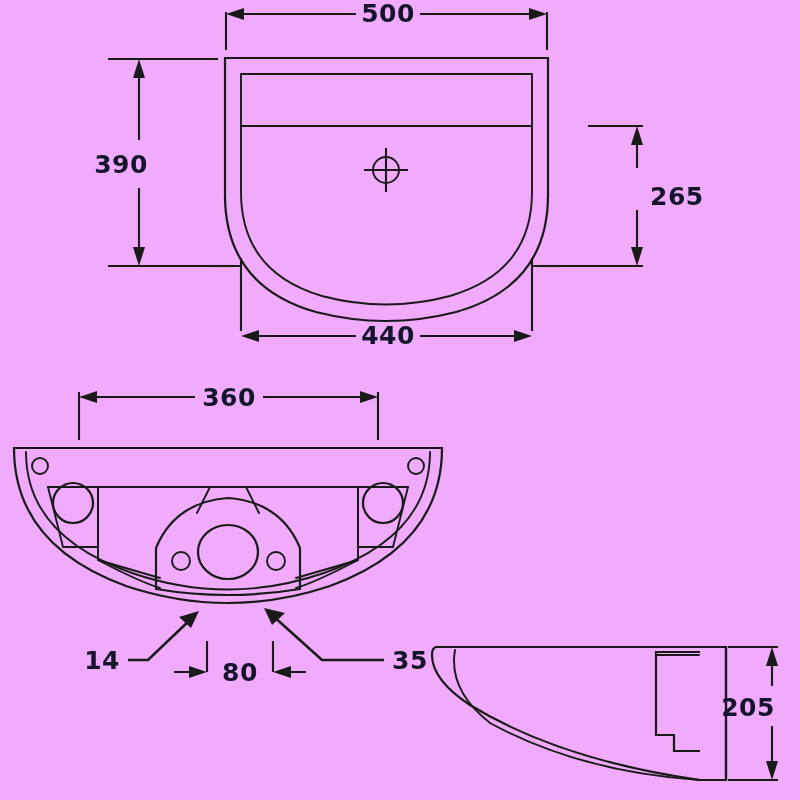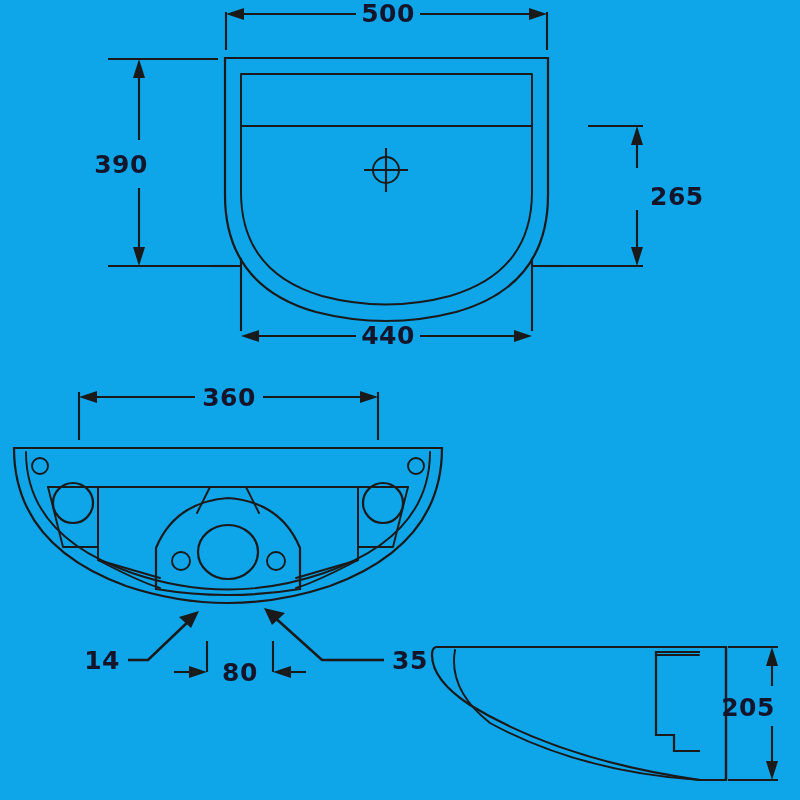--- a/index.html
+++ b/index.html
@@ -10,21 +10,21 @@
   body {
     width: 800px;
     height: 800px;
     font-family: "Liberation Sans", sans-serif;
     overflow: hidden;
   }
   #drawing-root {
     position: relative;
     width: 800px;
     height: 800px;
-    background: #0ea5e9;
+    background: #f0abfc;
   }
   svg#tech-drawing {
     display: block;
     width: 800px;
     height: 800px;
   }
   .part-line {
     fill: none;
     stroke: #1a1a1a;
     stroke-width: 2.2;

